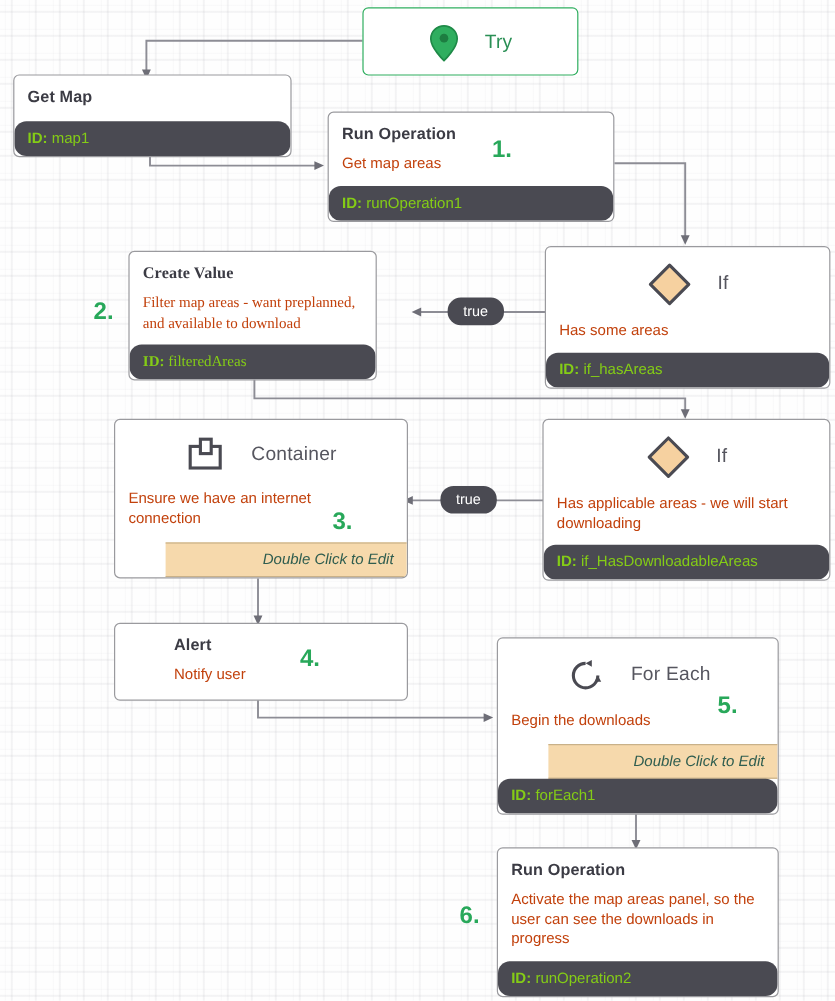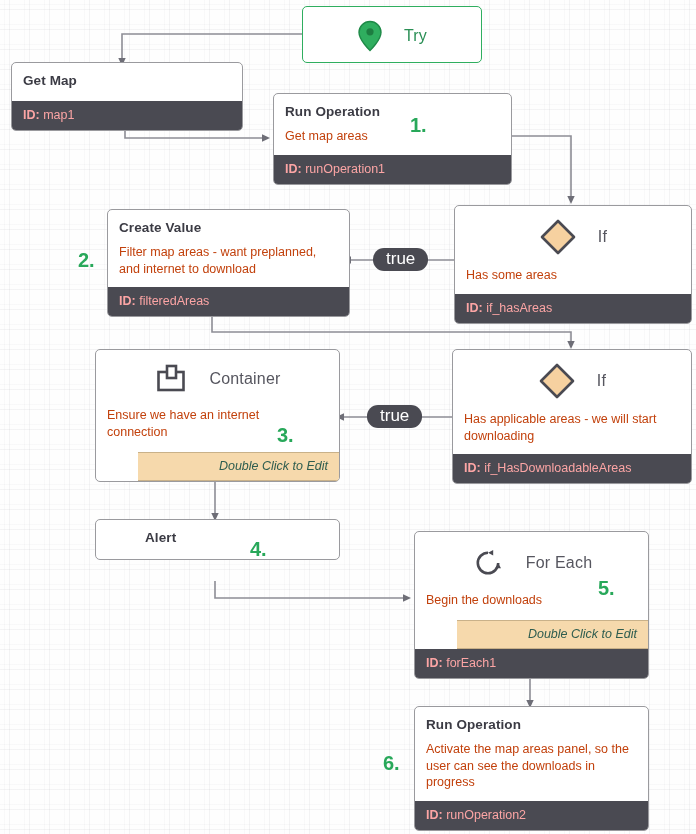--- a/index.html
+++ b/index.html
@@ -59,25 +59,26 @@
   }
   .node-desc {
     font-size: 12.5px;
     color: #c2410c;
     line-height: 16.5px;
     margin-top: 7px;
     max-width: 205px;
   }
   .node-id {
     background: #4a4a52;
-    color: #fca5a5;
+    color: #84cc16;
     font-size: 12.5px;
     padding: 6px 6px 7px 11px;
     line-height: 16px;
     white-space: nowrap;
+    border-radius: 10px;
   }
   .node-id b { font-weight: bold; }
   .dbl-edit {
     background: #f6d9ac;
     color: #2f5d4f;
     font-size: 12.5px;
     font-style: italic;
     text-align: right;
     padding: 5px 11px 6px 11px;
     border-top: 1px solid #c9b189;
@@ -109,21 +110,21 @@
     color: #28a85a;
     z-index: 7;
     line-height: 1;
   }
 
   
   .pill {
     position: absolute;
     background: #4a4a52;
     color: #ffffff;
-    font-size: 17px;
+    font-size: 12px;
     border-radius: 11px;
     padding: 4px 13px 5px 13px;
     z-index: 8;
     line-height: 14px;
   }
 
   svg.ic { display: block; }
 </style>
 </head>
 <body>
@@ -187,24 +188,24 @@
       <div class="node-title">Run Operation</div>
       <div class="node-desc">Get map areas</div>
     </div>
     <div class="node-id">
       <b>ID:</b>
       <span>runOperation1</span>
     </div>
   </div>
   <div class="step-num" style="left:410px; top:115px;">1.</div>
 
-  <div class="node" style="left:107px; top:209px; width:243px;">
+  <div class="node" style="left:107px; top:209px; width:207px;font-family:Liberation Serif, serif;">
     <div class="node-body">
       <div class="node-title">Create Value</div>
-      <div class="node-desc" style="max-width:215px;">Filter map areas - want preplanned, and internet to download</div>
+      <div class="node-desc" style="max-width:215px;">Filter map areas - want preplanned, and available to download</div>
     </div>
     <div class="node-id">
       <b>ID:</b>
       <span>filteredAreas</span>
     </div>
   </div>
   <div class="step-num" style="left:78px; top:250px;">2.</div>
 
   <div class="node" style="left:454px; top:205px; width:238px;">
     <div class="node-body" style="padding:5px 11px 10px 11px;">
@@ -259,20 +260,21 @@
       <b>ID:</b>
       <span>if_HasDownloadableAreas</span>
     </div>
   </div>
 
   <div class="pill" style="left:367px; top:405px;">true</div>
 
   <div class="node" style="left:95px; top:519px; width:245px;padding-left:38px;">
     <div class="node-body" style="padding:9px 11px 12px 11px;">
       <div class="node-title">Alert</div>
+      <div class="node-desc">Notify user</div>
     </div>
   </div>
   <div class="step-num" style="left:250px; top:539px;">4.</div>
 
   <div class="node" style="left:414px; top:531px; width:235px;">
     <div class="node-body" style="padding:7px 11px 11px 11px;">
       <div class="icon-head">
         <span>
           <svg class="ic" width="34" height="34" viewBox="0 0 34 34">
             <path d="M27.2 17 A10.2 10.2 0 1 1 17 6.8" fill="none" stroke="#4a4a52" stroke-width="2.6" stroke-linecap="butt"></path>

